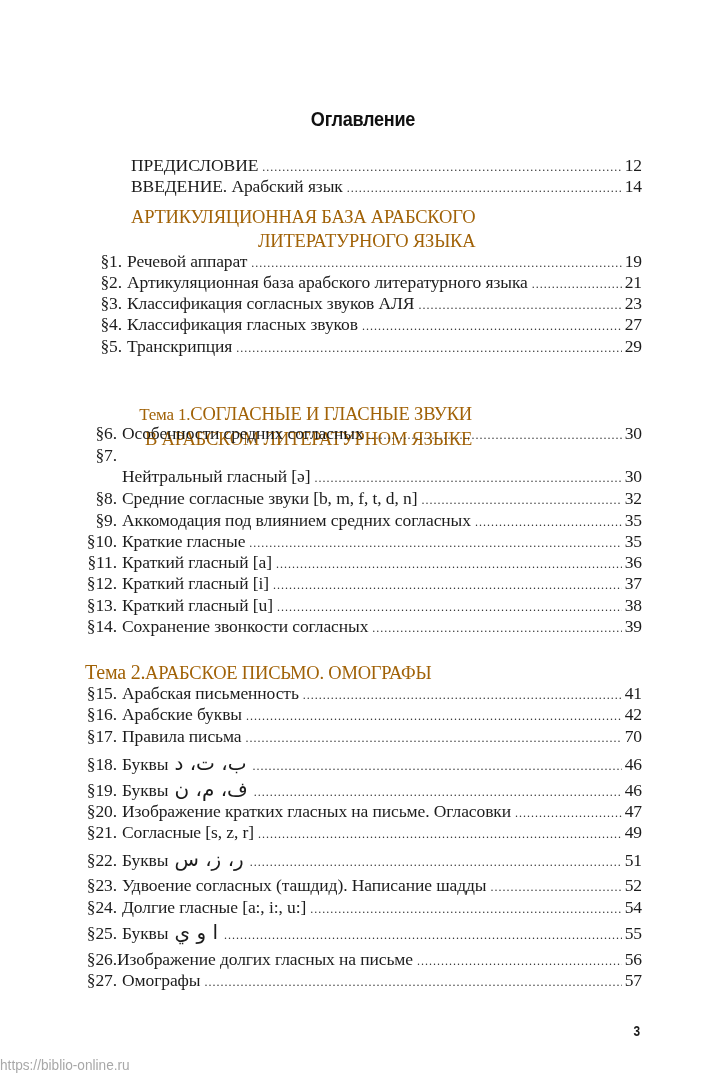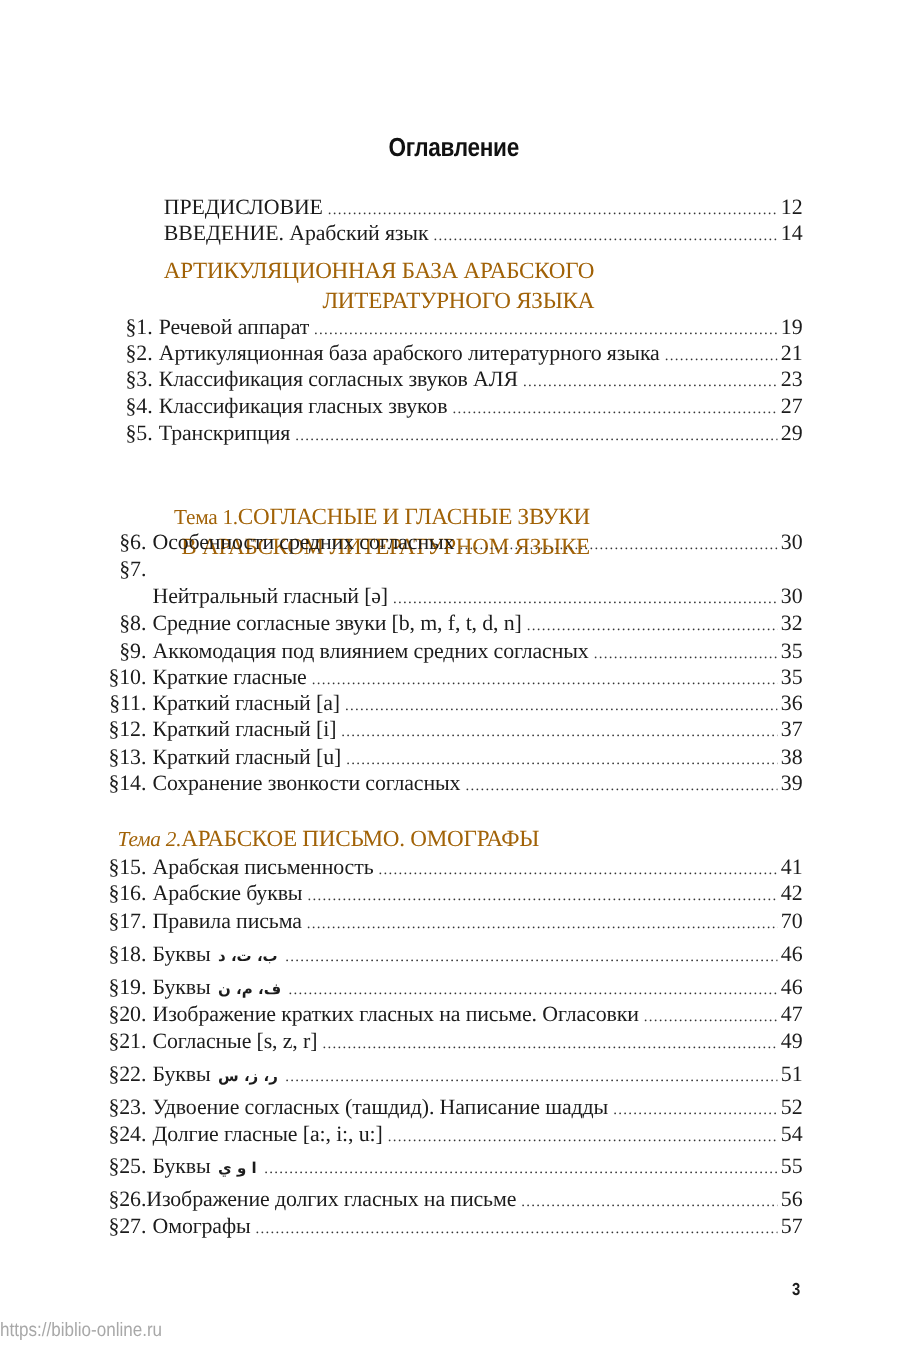--- a/index.html
+++ b/index.html
@@ -12,21 +12,21 @@
   .row { position: absolute; display: flex; align-items: baseline; font-size: 17.5px;
          line-height: 20px; right: 84px; white-space: nowrap; letter-spacing: -0.1px; }
   .row .num { display: inline-block; text-align: right; }
   .row .lbl { padding-right: 2px; }
   .row .dots { flex: 1; overflow: hidden; white-space: nowrap; letter-spacing: 1px;
                font-size: 12px; color: #333; margin: 0 2px; }
   .row .dots::after { content: "................................................................................................................................................................................................................................................"; }
   .row .pg { min-width: 18px; text-align: right; }
   .heading { position: absolute; font-size: 18.5px; line-height: 24px; white-space: nowrap;
              letter-spacing: -0.2px; color: #a16207; text-align: right; }
-  .ar { font-family: "DejaVu Sans", sans-serif; font-size: 12px; font-weight: bold;
+  .ar { font-family: "DejaVu Sans", sans-serif; font-size: 20px; font-weight: normal;
         direction: rtl; unicode-bidi: isolate; margin: 0 4px; }
   .pagenum { position: absolute; top: 1023px; left: 633px; font-family: "Liberation Sans", sans-serif;
              font-weight: bold; font-size: 14px; transform: scaleX(0.85); }
   .watermark { position: absolute; top: 1056px; left: 0px; font-family: "Liberation Sans", sans-serif;
                font-size: 15.5px; color: #a8a8a8; transform: scaleX(0.88); transform-origin: left; }
 </style>
 </head>
 <body>
 
 <div class="title">Оглавление</div>
@@ -141,21 +141,21 @@
       </div>
       <div class="row" style="top: 616px; left: 86px;">
         <span class="num" style="width: 31px; margin-right: 5px;">§14.</span>
         <span class="lbl">Сохранение звонкости согласных</span>
         <span class="dots"></span>
         <span class="pg">39</span>
       </div>
     </div>
 
   <div class="heading" style="top:660px; left:85px;">
-    <span style="display:inline-block;width:60px;font-size:17px;font-style:italic;">Тема 2.</span><span>АРАБСКОЕ ПИСЬМО. ОМОГРАФЫ</span>
+    <span style="display:inline-block;width:60px;font-size:20px;">Тема 2.</span><span>АРАБСКОЕ ПИСЬМО. ОМОГРАФЫ</span>
   </div>
 
   <div id="topic2-list">
       <div class="row" style="top: 683px; left: 86px;">
         <span class="num" style="width: 31px; margin-right: 5px;">§15.</span>
         <span class="lbl">Арабская письменность</span>
         <span class="dots"></span>
         <span class="pg">41</span>
       </div>
       <div class="row" style="top: 704px; left: 86px;">

